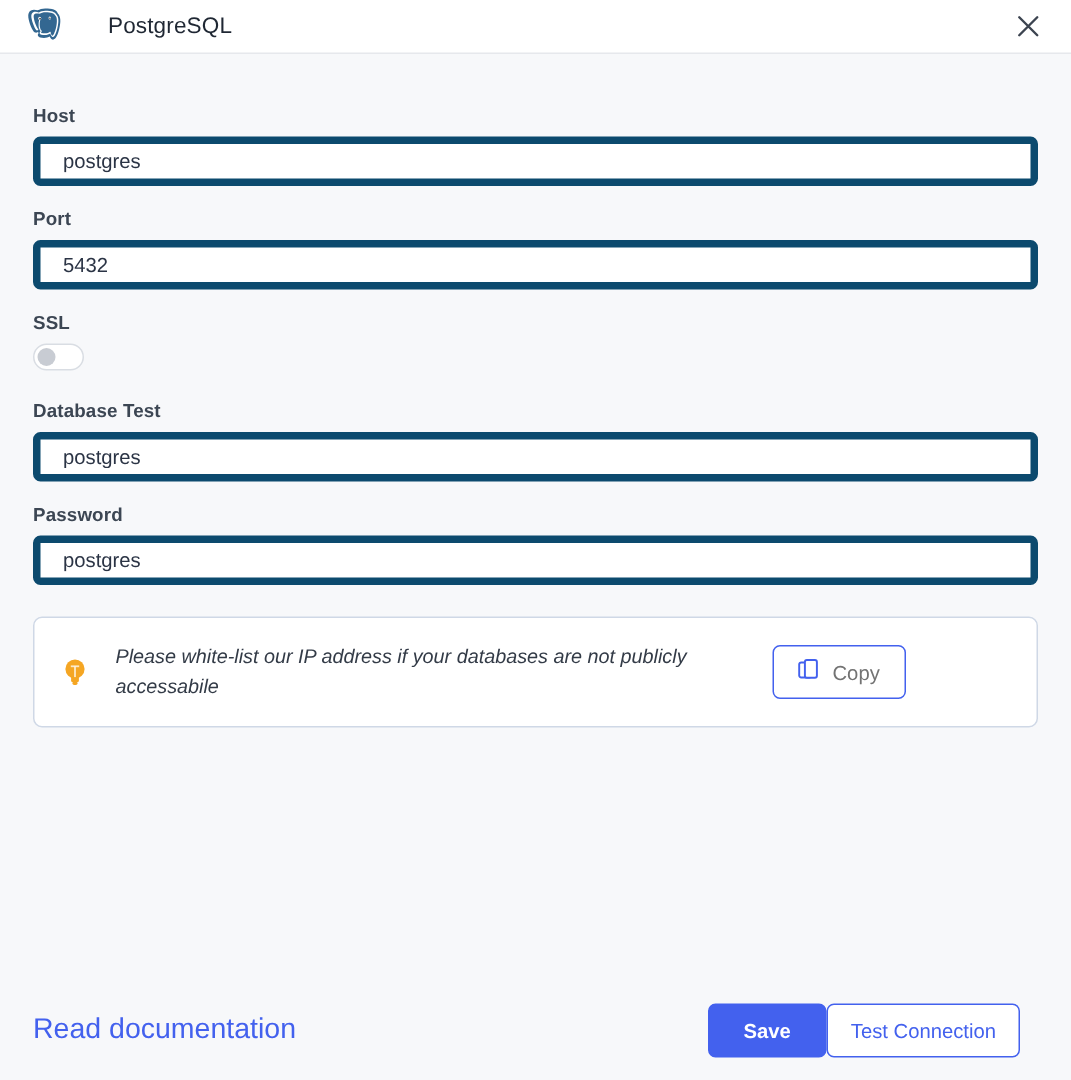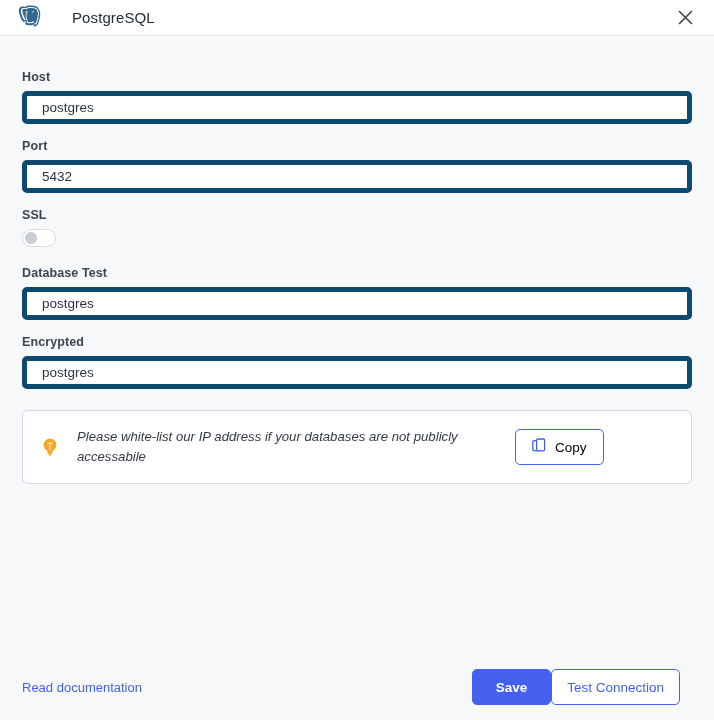--- a/index.html
+++ b/index.html
@@ -154,39 +154,39 @@
     flex: 0 0 auto;
     display: inline-flex;
     align-items: center;
     justify-content: center;
     gap: 8px;
     height: 36px;
     padding: 0 16px;
     background: #ffffff;
     border: 1px solid #4361ee;
     border-radius: 5px;
-    color: #000000;
+    color: #737373;
     font-family: "Liberation Sans", sans-serif;
     font-size: 13.5px;
     cursor: pointer;
   }
 
   
   .footer {
     position: absolute;
     left: 0;
     right: 0;
     bottom: 0;
     height: 66px;
     display: flex;
     align-items: center;
     padding: 0 22px;
   }
   .doc-link {
-    font-size: 13px;
+    font-size: 19px;
     color: #4361ee;
     text-decoration: none;
     cursor: pointer;
   }
   .footer-spacer { flex: 1 1 auto; }
   .btn {
     font-family: "Liberation Sans", sans-serif;
     border-radius: 5px;
     cursor: pointer;
     font-size: 13.5px;
@@ -264,21 +264,21 @@
       <span class="knob"></span>
     </span>
   </div>
 
   <div class="field" style="margin-top:15px;">
     <label class="field-label">Database Test</label>
     <input class="text-input" type="text" value="postgres" style="">
   </div>
 
   <div class="field">
-    <label class="field-label">Encrypted</label>
+    <label class="field-label">Password</label>
     <input class="text-input" type="text" value="postgres" style="">
   </div>
 
 </div>
 
 <div class="notice">
   <span class="notice-icon">
     <svg width="18" height="22" viewBox="0 0 18 22" aria-hidden="true">
       <circle cx="9" cy="9" r="6.4" fill="#f5a623"></circle>
       <rect x="6.4" y="14.2" width="5.2" height="3.4" rx="0.8" fill="#f5a623"></rect>

